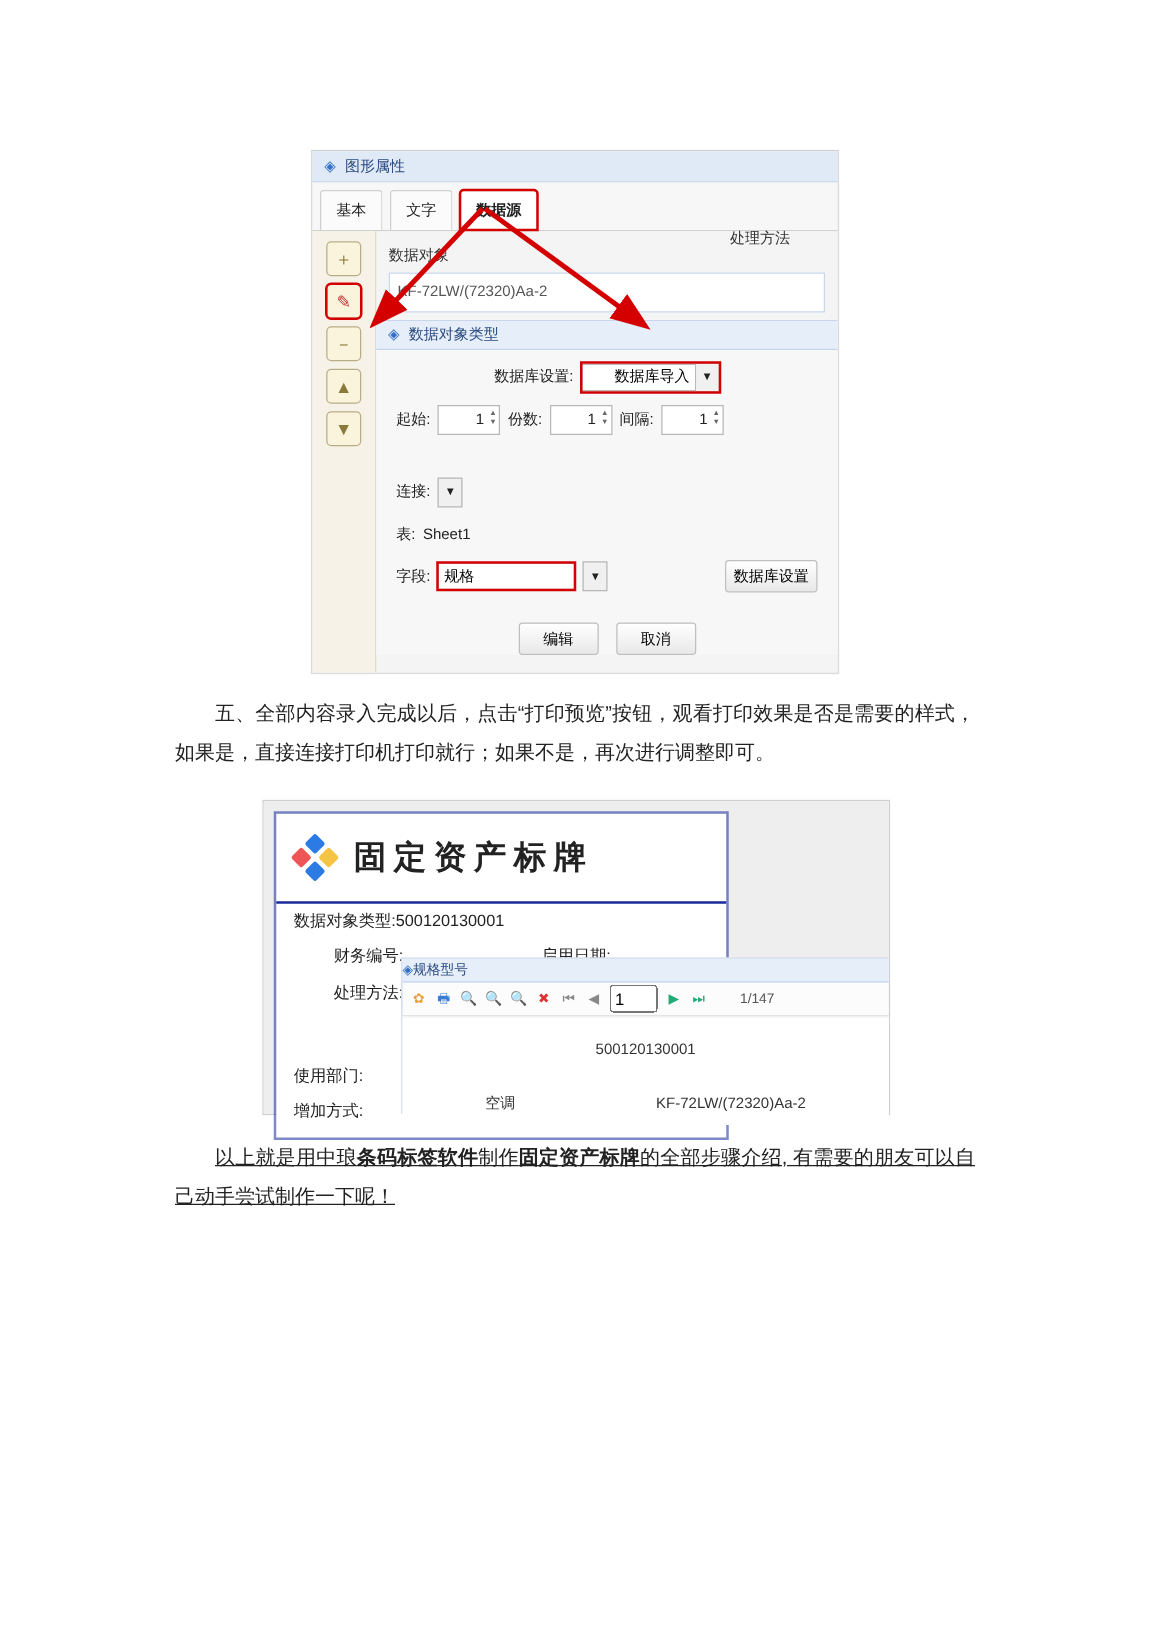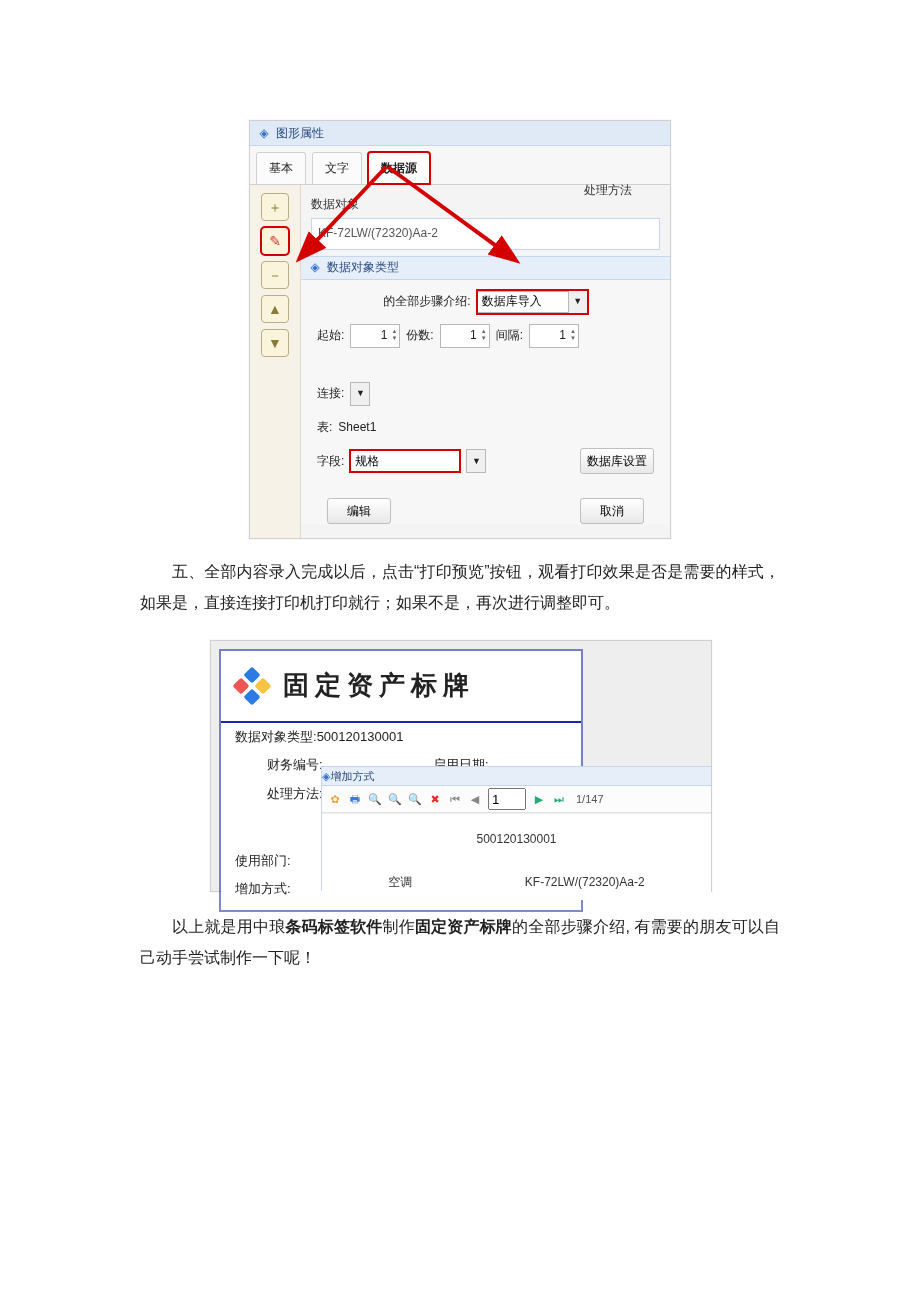--- a/index.html
+++ b/index.html
@@ -21,21 +21,21 @@
   .f1 .grouplabel{font-size:12px;margin:8px 10px 2px 10px;color:#333;}
   .f1 .listarea{margin:0 10px 6px 10px;height:24px;border:1px solid #c8d6eb;background:#fff;font-size:12px;color:#555;overflow:hidden;padding:3px 6px;}
   .f1 .inner-panel{margin:0 0 0 0;border-top:1px solid #c8d6eb;background:#f7f7f7;position:relative;}
   .f1 .inner-title{background:#e6eef9;border-bottom:1px solid #c8d6eb;height:22px;display:flex;align-items:center;font-size:12px;color:#2a4b80;}
   .f1 .row{display:flex;align-items:center;gap:6px;margin:10px 16px;font-size:12px;}
   .f1 .lbl{white-space:nowrap;}
   .f1 input.txt{height:20px;border:1px solid #b8b8b8;background:#fff;font-size:12px;padding:0 4px;}
   .hl{outline:2px solid var(--red);outline-offset:-1px;}
   .spin{width:36px;height:22px;border:1px solid #b8b8b8;background:#fff;display:flex;align-items:center;justify-content:flex-end;padding-right:12px;position:relative;font-size:12px;}
   .spin::after{content:"▲\A▼";white-space:pre;font-size:6px;line-height:7px;color:#666;position:absolute;right:2px;top:3px;}
-  .f1 .btns{display:flex;gap:14px;justify-content:space-between;margin:24px 26px 14px;}
+  .f1 .btns{display:flex;gap:14px;justify-content:center;margin:24px 26px 14px;}
   .winbtn{min-width:64px;height:26px;border:1px solid var(--border);background:linear-gradient(#fff,#e8e8e8);border-radius:3px;font-size:12px;cursor:pointer;}
   .proc-lbl{position:absolute;right:38px;top:58px;font-size:12px;color:#333;text-align:right;}
   
   .arrow{position:absolute;pointer-events:none;}
 
   
   .para{margin:18px 0 22px 0;text-indent:2em;text-align:justify;}
 
   
   .f2wrap{width:500px;margin:10px auto 10px auto;}
@@ -55,21 +55,21 @@
   .label-card .kv2{display:flex;}
   .label-card .kv2 .col{flex:1;display:flex;margin-left:32px;}
   
   .ppv{position:absolute;left:110px;top:125px;right:0;bottom:0;background:#fcfcfc;border-left:1px solid #c8d6eb;border-top:1px solid #c8d6eb;}
   .ppv .bar{height:18px;background:#e6eef9;border-bottom:1px solid #c8d6eb;display:flex;align-items:center;font-size:11px;color:#2a4b80;}
   .ppv .tools{height:22px;display:flex;align-items:center;gap:6px;padding:2px 6px;border-bottom:1px solid #e3e3e3;font-size:11px;}
   .tool-ico{width:14px;height:14px;display:inline-flex;align-items:center;justify-content:center;border-radius:2px;}
   .ppv .stage{background:#fff;height:86px;margin:0 0 0 0;border-top:1px solid #eee;}
   .ppv .stage .line{display:flex;justify-content:space-around;font-size:12px;color:#333;padding:14px 10px 2px;}
 
-  .para2{margin:20px 0 0 0;text-indent:2em;text-align:justify;}
+  .para2{margin:20px 0 0 0;text-indent:2em;text-align:justify;text-decoration:underline;}
   b{font-weight:700;}
 </style>
 </head>
 <body>
 
 <div class="page">
 
   <div class="figure f1">
     <div class="titlebar">
       <span class="tb-icon">◈</span>
@@ -92,23 +92,23 @@
       <div class="rightcol">
         <div class="grouplabel">数据对象</div>
         <div class="listarea">KF-72LW/(72320)Aa-2</div>
 
         <div class="inner-panel">
           <div class="inner-title">
             <span class="tb-icon">◈</span>
             <span>数据对象类型</span>
           </div>
           <div class="row" style="justify-content:center;">
-            <span class="lbl">的全部步骤介绍:</span>
+            <span class="lbl">数据库设置:</span>
             <span class="hl" style="display:inline-flex;align-items:center;">
-              <input class="txt" style="width: 82px;" value="数据库导入">
+              <input class="txt" style="width: 82px; text-align: right;" value="数据库导入">
               <span style="width:18px;height:22px;border:1px solid #b8b8b8;border-left:none;display:inline-flex;align-items:center;justify-content:center;background:#f0f0f0;font-size:9px;">▼</span>
             </span>
           </div>
           <div class="row">
             <span class="lbl">起始:</span>
             <span class="spin">1</span>
             <span class="lbl">份数:</span>
             <span class="spin">1</span>
             <span class="lbl">间隔:</span>
             <span class="spin">1</span>
@@ -191,35 +191,35 @@
               <span class="k">使用部门:</span>
             </div>
           <div class="kv" style="padding-bottom:8px;">
               <span class="k">增加方式:</span>
             </div>
         </div>
 
         <div class="ppv">
           <div class="bar">
             <span class="tb-icon" style="color:#3470c7;">◈</span>
-            <span>增加方式</span>
+            <span>规格型号</span>
           </div>
           <div class="tools">
             <span class="tool-ico" style="color:#e8a23a;">✿</span>
             <span class="tool-ico" style="color:#3a7bd5;">🖶</span>
             <span class="tool-ico" style="color:#3a7bd5;">🔍</span>
             <span class="tool-ico" style="color:#3a7bd5;">🔍</span>
             <span class="tool-ico" style="color:#3a7bd5;">🔍</span>
             <span class="tool-ico" style="color:#d33;">✖</span>
             <span class="tool-ico" style="color:#888;">⏮</span>
             <span class="tool-ico" style="color:#888;">◀</span>
             <input class="txt" style="width: 30px; height: 16px;" value="1">
             <span class="tool-ico" style="color:#2a7;">▶</span>
             <span class="tool-ico" style="color:#2a7;">⏭</span>
-            <span style="margin-left:4px;color:#555;">1/147</span>
+            <span style="margin-left:20px;color:#555;">1/147</span>
           </div>
           <div class="stage">
             <div class="line">
                 <span>500120130001</span>
               </div>
             <div class="line" style="padding-top:18px;">
               <span>空调</span>
               <span>KF-72LW/(72320)Aa-2</span>
             </div>
           </div>

